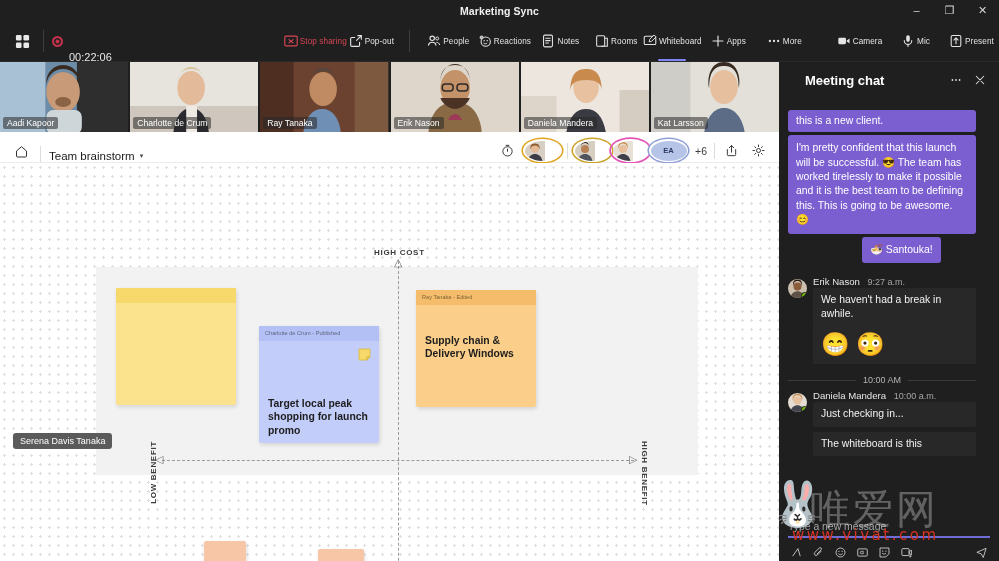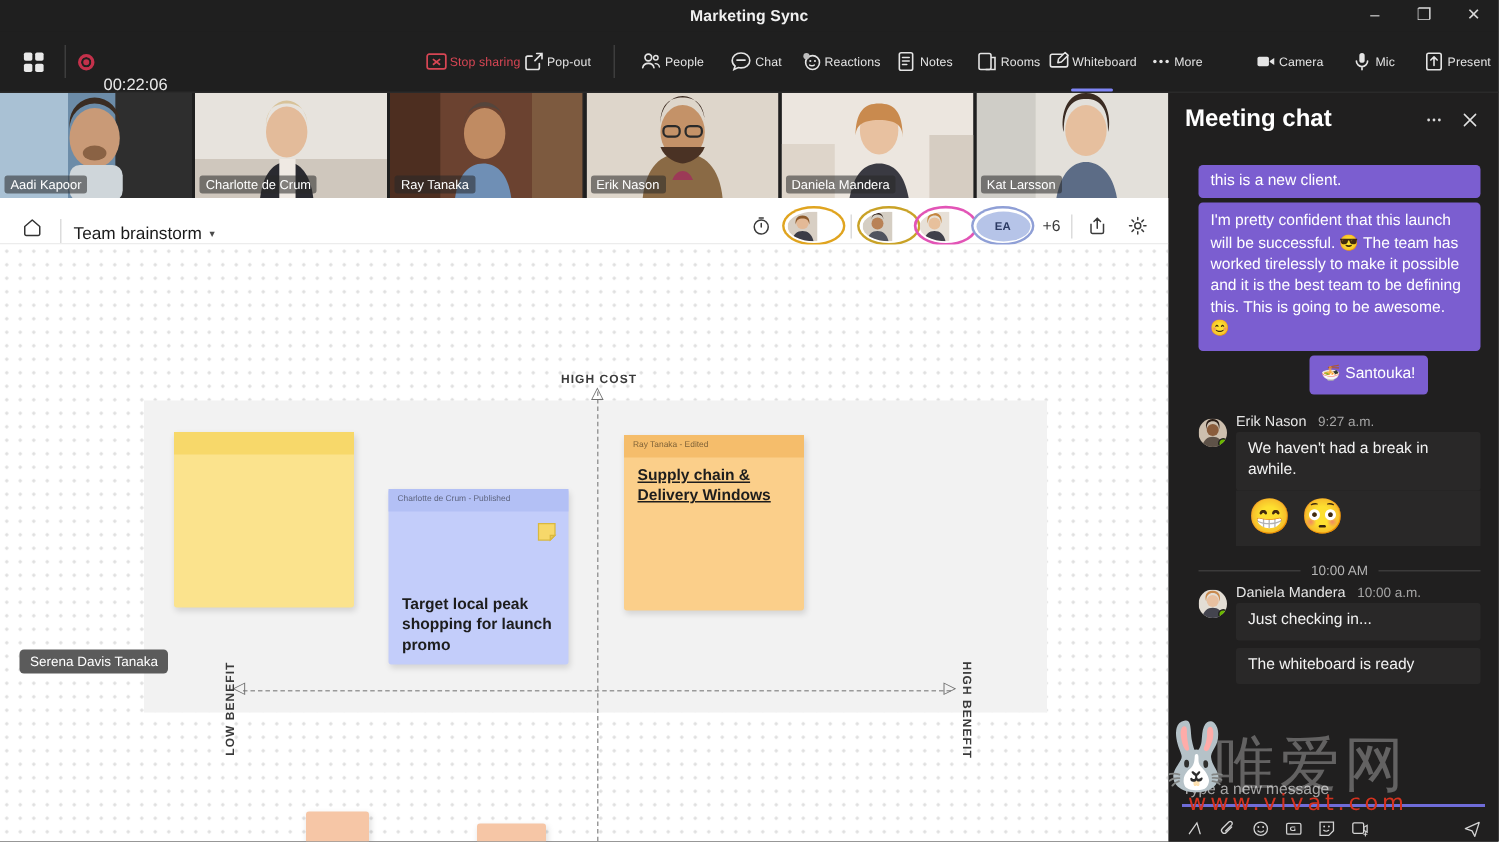--- a/index.html
+++ b/index.html
@@ -98,24 +98,24 @@
   .note-corner-ico { position:absolute; right:7px; top:21px; }
 
   .cursor-label {
     position: absolute; background: #5b5b5b; color: #fff; font-size: 9px;
     padding: 3px 7px; border-radius: 3px; white-space: nowrap;
   }
 
   
   .chat { position: absolute; top: 62px; left: 779px; width: 220px; height: 499px; background: #201f1f; }
   .chathead { height: 36px; display: flex; align-items: center; padding: 0 8px 0 11px; }
-  .chattitle { font-size: 16px; color: #fff; font-weight: bold; }
+  .chattitle { font-size: 13px; color: #fff; font-weight: bold; margin-left: 15px; }
   .chathead .sp { margin-left: auto; display:flex; gap:2px;}
   .chatico{width:22px;height:22px;display:flex;align-items:center;justify-content:center;color:#d8d8d8;font-size:12px;border-radius:3px;cursor:pointer;}
-  .chatbody { position:absolute; top:36px; left:12px; width:204px; height:420px; overflow:hidden; padding: 16px 8px; }
+  .chatbody { position:absolute; top:36px; left:1px; width:204px; height:420px; overflow:hidden; padding: 16px 8px; }
   .bub-out {
     background: #7b5ed0; color: #fff; border-radius: 3px; padding: 6px 8px;
     font-size: 10.4px; line-height: 1.38; margin-bottom: 3px;
   }
   .bub-out.tiny { padding: 4px 8px; }
   .bub-out.right { margin-left: 74px; text-align: left; }
   .msgrow { display: flex; gap: 6px; margin-top: 10px; }
   .msgava { width: 19px; height: 19px; border-radius: 50%; overflow:hidden; flex:none; margin-top:3px; position:relative;}
   .presence{position:absolute;right:-1px;bottom:-1px;width:7px;height:7px;border-radius:50%;background:#6bb700;border:1.4px solid #201f1f;}
   .msgcol { flex: 1; }
@@ -202,29 +202,20 @@
               <circle cx="12.6" cy="6.2" r="1.7" fill="none" stroke="#e4e4e4" stroke-width="1.1"></circle>
               <path d="M2.8 13.6c.4-2 2.1-3.2 4.2-3.2s3.8 1.2 4.2 3.2" fill="none" stroke="#e4e4e4" stroke-width="1.25" stroke-linecap="round"></path>
               <path d="M12.2 10.6c1.6 0 2.8.9 3.1 2.5" fill="none" stroke="#e4e4e4" stroke-width="1.1" stroke-linecap="round"></path>
             </svg>
         </span>
         <span class="lbl">People</span>
       </div>
       <div class="tbtn">
         <span class="ico">
           <svg width="16" height="16" viewBox="0 0 18 18">
-              <path d="M9 2.6c3.7 0 6.6 2.4 6.6 5.6S12.7 13.8 9 13.8c-.7 0-1.4-.1-2-.3l-3.3 1.5.9-2.6C3.3 11.4 2.4 9.9 2.4 8.2c0-3.2 2.9-5.6 6.6-5.6z" fill="none" stroke="#e4e4e4" stroke-width="1.2"></path>
-              <path d="M6 8h6" stroke="#e4e4e4" stroke-width="1.2" stroke-linecap="round"></path>
-            </svg>
-        </span>
-        <span class="lbl">Chat</span>
-      </div>
-      <div class="tbtn">
-        <span class="ico">
-          <svg width="16" height="16" viewBox="0 0 18 18">
               <circle cx="9.8" cy="9.8" r="5.2" fill="none" stroke="#e4e4e4" stroke-width="1.2"></circle>
               <circle cx="8.1" cy="8.6" r=".8" fill="#e4e4e4"></circle>
               <circle cx="11.6" cy="8.6" r=".8" fill="#e4e4e4"></circle>
               <path d="M7.6 11.6c.6.8 2.8.8 3.5 0" stroke="#e4e4e4" stroke-width="1.1" fill="none" stroke-linecap="round"></path>
               <circle cx="5.2" cy="5" r="2.3" fill="#bdbdbd"></circle>
             </svg>
         </span>
         <span class="lbl">Reactions</span>
       </div>
       <div class="tbtn">
@@ -246,20 +237,28 @@
         <span class="lbl">Rooms</span>
       </div>
       <div class="tbtn active">
         <span class="ico">
           <svg width="16" height="16" viewBox="0 0 18 18">
               <rect x="2.5" y="3.6" width="13" height="9.4" rx="1.3" fill="none" stroke="#e4e4e4" stroke-width="1.2"></rect>
               <path d="M13.6 2.2l2.2 2.2-5 5-2.7.5.5-2.7z" fill="#1f1f1f" stroke="#e4e4e4" stroke-width="1.1" stroke-linejoin="round"></path>
             </svg>
         </span>
         <span class="lbl">Whiteboard</span>
+      </div>
+      <div class="tbtn">
+        <span class="ico">
+          <svg width="16" height="16" viewBox="0 0 18 18">
+              <path d="M9 3.4v11.2M3.4 9h11.2" stroke="#e4e4e4" stroke-width="1.3" stroke-linecap="round"></path>
+            </svg>
+        </span>
+        <span class="lbl">Apps</span>
       </div>
       <div class="tbtn">
         <span class="ico">
           <svg width="16" height="16" viewBox="0 0 18 18">
               <g fill="#e4e4e4">
                 <circle cx="4.4" cy="9" r="1.3"></circle>
                 <circle cx="9" cy="9" r="1.3"></circle>
                 <circle cx="13.6" cy="9" r="1.3"></circle>
               </g>
             </svg>
@@ -467,21 +466,21 @@
           <svg width="15" height="15" viewBox="0 0 18 18">
               <path d="M2.4 2.4h13.2v9.4l-3.8 3.8H2.4z" fill="#f7d86a" stroke="#d9b83f" stroke-width="1"></path>
               <path d="M15.6 11.8h-3.8v3.8z" fill="#e8c75a" stroke="#d9b83f" stroke-width="1"></path>
             </svg>
         </div>
         <div class="nbody" style="padding-top:56px;">Target local peak shopping for launch promo</div>
       </div>
 
       <div class="note" style="left:416px;top:127px;width:120px;height:117px;background:#fbcf8a;">
         <div class="nhead" style="background:#f5bd6b;">Ray Tanaka - Edited</div>
-        <div class="nbody" style="padding-top:6px;text-decoration:underline;">Supply chain &amp; Delivery Windows</div>
+        <div class="nbody" style="padding-top:29px;">Supply chain &amp; Delivery Windows</div>
       </div>
 
 
       <div class="note" style="left:204px;top:378px;width:42px;height:30px;background:#f6c6a6;"></div>
       <div class="note" style="left:318px;top:386px;width:46px;height:22px;background:#f6c6a6;"></div>
 
       <div class="cursor-label" style="left:13px;top:270px;">Serena Davis Tanaka</div>
     </div>
 
   </div>
@@ -550,21 +549,21 @@
               <path d="M2.4 20c1-5 4-7.2 7.6-7.2s6.6 2.2 7.6 7.2z" fill="#44444e"></path>
             </svg>
           <span class="presence"></span>
         </div>
         <div class="msgcol">
           <div class="msgmeta">
             <span class="nm">Daniela Mandera</span>
             <span class="tm">10:00 a.m.</span>
           </div>
           <div class="bub-in">Just checking in...</div>
-          <div class="bub-in" style="margin-top:5px;">The whiteboard is ready</div>
+          <div class="bub-in" style="margin-top:5px;">The whiteboard is this</div>
         </div>
       </div>
     </div>
 
     <div class="composer">
       <div class="cinput">Type a new message</div>
       <div class="cline"></div>
       <div class="crow">
         <div class="cico">
           <svg width="13" height="13" viewBox="0 0 18 18">

